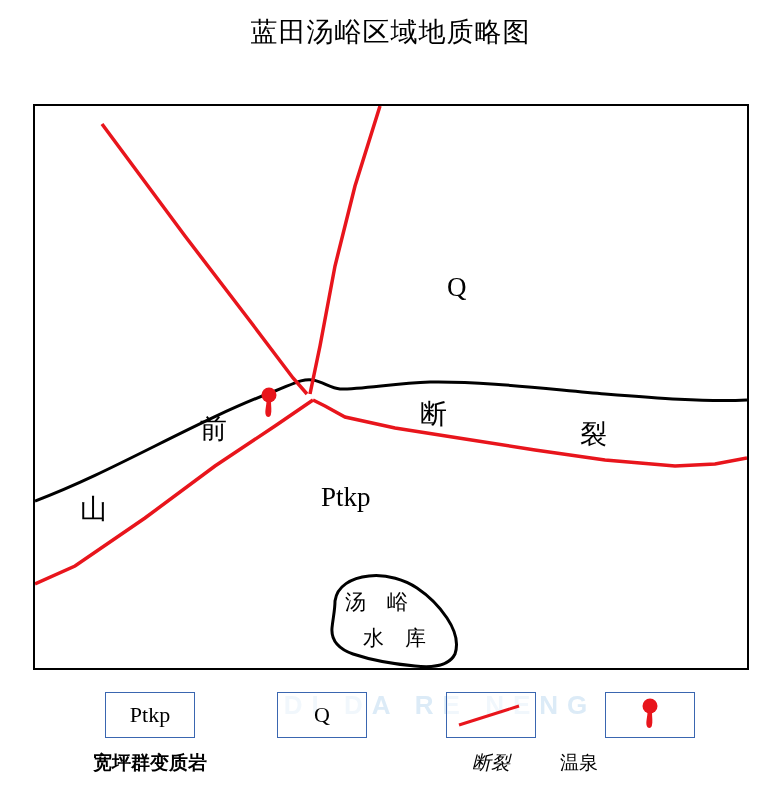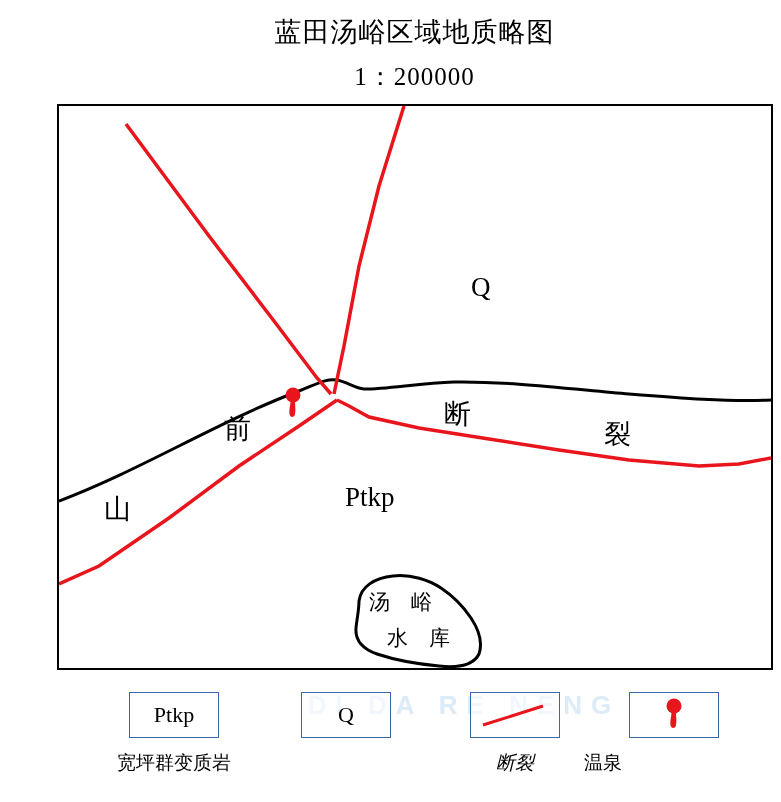--- a/index.html
+++ b/index.html
@@ -12,21 +12,20 @@
     height: 802px;
     font-family: "Liberation Serif", serif;
     color: #000000;
     position: relative;
     overflow: hidden;
   }
   #page {
     position: relative;
     width: 748px;
     height: 802px;
-    margin-left: 24px;
   }
   .title {
     position: absolute;
     top: 14px;
     left: 0;
     width: 781px;
     text-align: center;
     font-size: 27px;
     letter-spacing: 1px;
     font-family: "Liberation Serif", serif;
@@ -118,33 +117,32 @@
     display: flex;
     align-items: center;
     justify-content: center;
     font-size: 22px;
     font-family: "Liberation Serif", serif;
   }
   .li0 { left: 105px; }
   .li1 { left: 277px; }
   .li2 { left: 446px; }
   .li3 { left: 605px; }
-  .cap0 { position: absolute; left: 60px; top: 58px; width: 180px; text-align:center; font-size:19px;}
+  .cap0 { position: absolute; left: 60px; top: 58px; width: 180px; text-align:center; font-size:19px;font-weight:bold;}
   .cap1 { position: absolute; left: 232px; top: 58px; width: 180px; text-align:center; font-size:19px;}
   .cap2 { position: absolute; left: 401px; top: 58px; width: 180px; text-align:center; font-size:19px;font-style:italic;}
   .cap3 { position: absolute; left: 560px; top: 58px; width: 180px; text-align:left; font-size:19px;}
   .spring-svg { position:absolute; }
 </style>
 </head>
 <body>
 
 <div id="page">
 
   <div class="title">蓝田汤峪区域地质略图</div>
-  <div class="subtitle">1：200000</div>
 
   <div class="wm2">DI DA RE NENG</div>
 
   <div id="map-frame">
     <svg id="map-svg" width="712" height="562" viewBox="0 0 712 562">
 
       <path d="M 0 395 C 40 380 80 360 120 340 C 160 320 200 300 240 285 C 258 278 268 272 278 274 C 288 276 296 282 305 283 C 330 283 360 277 395 276 C 450 275 520 284 570 288 C 620 292 670 296 712 294" fill="none" stroke="#000000" stroke-width="3"></path>
 
       <path d="M 300 495 C 302 480 316 472 334 470 C 352 468 370 474 382 482 C 394 490 404 500 412 512 C 420 524 424 536 420 548 C 414 560 398 562 380 560 C 358 558 336 554 318 548 C 304 543 296 534 297 522 C 298 512 300 504 300 495 Z" fill="none" stroke="#000000" stroke-width="3"></path>
 

